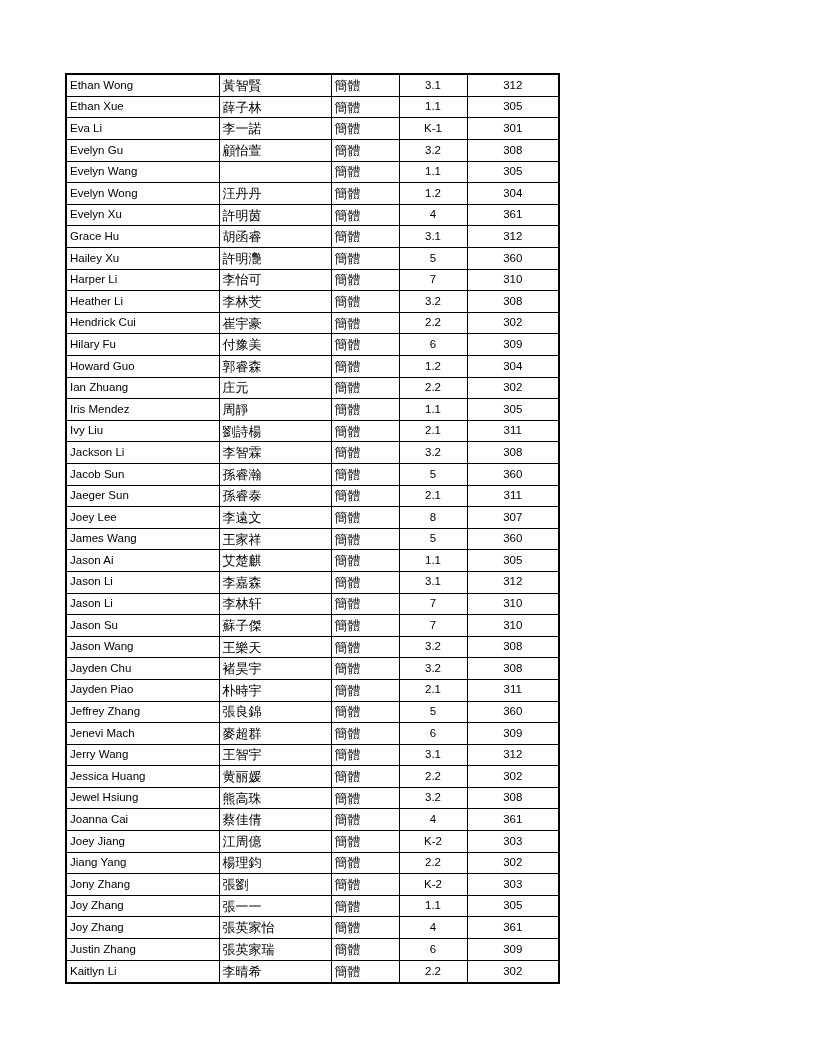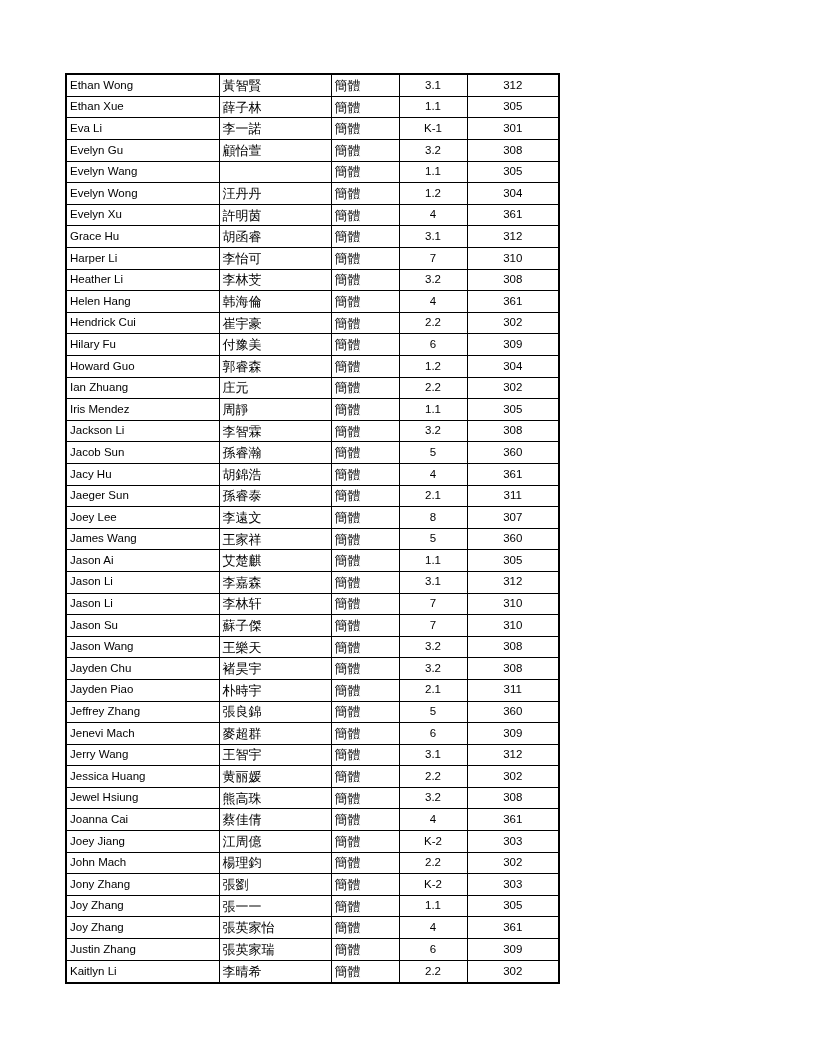--- a/index.html
+++ b/index.html
@@ -109,217 +109,217 @@
           <td class="center">361</td>
         </tr>
         <tr>
           <td class="">Grace Hu</td>
           <td class="cjk">胡函睿</td>
           <td class="cjk">簡體</td>
           <td class="center">3.1</td>
           <td class="center">312</td>
         </tr>
         <tr>
+          <td class="">Hailey Xu</td>
+          <td class="cjk">許明灧</td>
+          <td class="cjk">簡體</td>
+          <td class="center">5</td>
+          <td class="center">360</td>
+        </tr>
+        <tr>
           <td class="">Harper Li</td>
           <td class="cjk">李怡可</td>
           <td class="cjk">簡體</td>
           <td class="center">7</td>
           <td class="center">310</td>
         </tr>
         <tr>
           <td class="">Heather Li</td>
           <td class="cjk">李林芠</td>
           <td class="cjk">簡體</td>
           <td class="center">3.2</td>
           <td class="center">308</td>
         </tr>
         <tr>
-          <td class="">Helen Hang</td>
-          <td class="cjk">韩海倫</td>
+          <td class="">Hendrick Cui</td>
+          <td class="cjk">崔宇豪</td>
+          <td class="cjk">簡體</td>
+          <td class="center">2.2</td>
+          <td class="center">302</td>
+        </tr>
+        <tr>
+          <td class="">Hilary Fu</td>
+          <td class="cjk">付豫美</td>
+          <td class="cjk">簡體</td>
+          <td class="center">6</td>
+          <td class="center">309</td>
+        </tr>
+        <tr>
+          <td class="">Howard Guo</td>
+          <td class="cjk">郭睿森</td>
+          <td class="cjk">簡體</td>
+          <td class="center">1.2</td>
+          <td class="center">304</td>
+        </tr>
+        <tr>
+          <td class="">Ian Zhuang</td>
+          <td class="cjk">庄元</td>
+          <td class="cjk">簡體</td>
+          <td class="center">2.2</td>
+          <td class="center">302</td>
+        </tr>
+        <tr>
+          <td class="">Iris Mendez</td>
+          <td class="cjk">周靜</td>
+          <td class="cjk">簡體</td>
+          <td class="center">1.1</td>
+          <td class="center">305</td>
+        </tr>
+        <tr>
+          <td class="">Ivy Liu</td>
+          <td class="cjk">劉詩楊</td>
+          <td class="cjk">簡體</td>
+          <td class="center">2.1</td>
+          <td class="center">311</td>
+        </tr>
+        <tr>
+          <td class="">Jackson Li</td>
+          <td class="cjk">李智霖</td>
+          <td class="cjk">簡體</td>
+          <td class="center">3.2</td>
+          <td class="center">308</td>
+        </tr>
+        <tr>
+          <td class="">Jacob Sun</td>
+          <td class="cjk">孫睿瀚</td>
+          <td class="cjk">簡體</td>
+          <td class="center">5</td>
+          <td class="center">360</td>
+        </tr>
+        <tr>
+          <td class="">Jaeger Sun</td>
+          <td class="cjk">孫睿泰</td>
+          <td class="cjk">簡體</td>
+          <td class="center">2.1</td>
+          <td class="center">311</td>
+        </tr>
+        <tr>
+          <td class="">Joey Lee</td>
+          <td class="cjk">李遠文</td>
+          <td class="cjk">簡體</td>
+          <td class="center">8</td>
+          <td class="center">307</td>
+        </tr>
+        <tr>
+          <td class="">James Wang</td>
+          <td class="cjk">王家祥</td>
+          <td class="cjk">簡體</td>
+          <td class="center">5</td>
+          <td class="center">360</td>
+        </tr>
+        <tr>
+          <td class="">Jason Ai</td>
+          <td class="cjk">艾楚麒</td>
+          <td class="cjk">簡體</td>
+          <td class="center">1.1</td>
+          <td class="center">305</td>
+        </tr>
+        <tr>
+          <td class="">Jason Li</td>
+          <td class="cjk">李嘉森</td>
+          <td class="cjk">簡體</td>
+          <td class="center">3.1</td>
+          <td class="center">312</td>
+        </tr>
+        <tr>
+          <td class="">Jason Li</td>
+          <td class="cjk">李林轩</td>
+          <td class="cjk">簡體</td>
+          <td class="center">7</td>
+          <td class="center">310</td>
+        </tr>
+        <tr>
+          <td class="">Jason Su</td>
+          <td class="cjk">蘇子傑</td>
+          <td class="cjk">簡體</td>
+          <td class="center">7</td>
+          <td class="center">310</td>
+        </tr>
+        <tr>
+          <td class="">Jason Wang</td>
+          <td class="cjk">王樂天</td>
+          <td class="cjk">簡體</td>
+          <td class="center">3.2</td>
+          <td class="center">308</td>
+        </tr>
+        <tr>
+          <td class="">Jayden Chu</td>
+          <td class="cjk">褚昊宇</td>
+          <td class="cjk">簡體</td>
+          <td class="center">3.2</td>
+          <td class="center">308</td>
+        </tr>
+        <tr>
+          <td class="">Jayden Piao</td>
+          <td class="cjk">朴時宇</td>
+          <td class="cjk">簡體</td>
+          <td class="center">2.1</td>
+          <td class="center">311</td>
+        </tr>
+        <tr>
+          <td class="">Jeffrey Zhang</td>
+          <td class="cjk">張良錦</td>
+          <td class="cjk">簡體</td>
+          <td class="center">5</td>
+          <td class="center">360</td>
+        </tr>
+        <tr>
+          <td class="">Jenevi Mach</td>
+          <td class="cjk">麥超群</td>
+          <td class="cjk">簡體</td>
+          <td class="center">6</td>
+          <td class="center">309</td>
+        </tr>
+        <tr>
+          <td class="">Jerry Wang</td>
+          <td class="cjk">王智宇</td>
+          <td class="cjk">簡體</td>
+          <td class="center">3.1</td>
+          <td class="center">312</td>
+        </tr>
+        <tr>
+          <td class="">Jessica Huang</td>
+          <td class="cjk">黄丽媛</td>
+          <td class="cjk">簡體</td>
+          <td class="center">2.2</td>
+          <td class="center">302</td>
+        </tr>
+        <tr>
+          <td class="">Jewel Hsiung</td>
+          <td class="cjk">熊高珠</td>
+          <td class="cjk">簡體</td>
+          <td class="center">3.2</td>
+          <td class="center">308</td>
+        </tr>
+        <tr>
+          <td class="">Joanna Cai</td>
+          <td class="cjk">蔡佳倩</td>
           <td class="cjk">簡體</td>
           <td class="center">4</td>
           <td class="center">361</td>
         </tr>
         <tr>
-          <td class="">Hendrick Cui</td>
-          <td class="cjk">崔宇豪</td>
-          <td class="cjk">簡體</td>
-          <td class="center">2.2</td>
-          <td class="center">302</td>
-        </tr>
-        <tr>
-          <td class="">Hilary Fu</td>
-          <td class="cjk">付豫美</td>
-          <td class="cjk">簡體</td>
-          <td class="center">6</td>
-          <td class="center">309</td>
-        </tr>
-        <tr>
-          <td class="">Howard Guo</td>
-          <td class="cjk">郭睿森</td>
-          <td class="cjk">簡體</td>
-          <td class="center">1.2</td>
-          <td class="center">304</td>
-        </tr>
-        <tr>
-          <td class="">Ian Zhuang</td>
-          <td class="cjk">庄元</td>
-          <td class="cjk">簡體</td>
-          <td class="center">2.2</td>
-          <td class="center">302</td>
-        </tr>
-        <tr>
-          <td class="">Iris Mendez</td>
-          <td class="cjk">周靜</td>
-          <td class="cjk">簡體</td>
-          <td class="center">1.1</td>
-          <td class="center">305</td>
-        </tr>
-        <tr>
-          <td class="">Jackson Li</td>
-          <td class="cjk">李智霖</td>
-          <td class="cjk">簡體</td>
-          <td class="center">3.2</td>
-          <td class="center">308</td>
-        </tr>
-        <tr>
-          <td class="">Jacob Sun</td>
-          <td class="cjk">孫睿瀚</td>
-          <td class="cjk">簡體</td>
-          <td class="center">5</td>
-          <td class="center">360</td>
-        </tr>
-        <tr>
-          <td class="">Jacy Hu</td>
-          <td class="cjk">胡錦浩</td>
-          <td class="cjk">簡體</td>
-          <td class="center">4</td>
-          <td class="center">361</td>
-        </tr>
-        <tr>
-          <td class="">Jaeger Sun</td>
-          <td class="cjk">孫睿泰</td>
-          <td class="cjk">簡體</td>
-          <td class="center">2.1</td>
-          <td class="center">311</td>
-        </tr>
-        <tr>
-          <td class="">Joey Lee</td>
-          <td class="cjk">李遠文</td>
-          <td class="cjk">簡體</td>
-          <td class="center">8</td>
-          <td class="center">307</td>
-        </tr>
-        <tr>
-          <td class="">James Wang</td>
-          <td class="cjk">王家祥</td>
-          <td class="cjk">簡體</td>
-          <td class="center">5</td>
-          <td class="center">360</td>
-        </tr>
-        <tr>
-          <td class="">Jason Ai</td>
-          <td class="cjk">艾楚麒</td>
-          <td class="cjk">簡體</td>
-          <td class="center">1.1</td>
-          <td class="center">305</td>
-        </tr>
-        <tr>
-          <td class="">Jason Li</td>
-          <td class="cjk">李嘉森</td>
-          <td class="cjk">簡體</td>
-          <td class="center">3.1</td>
-          <td class="center">312</td>
-        </tr>
-        <tr>
-          <td class="">Jason Li</td>
-          <td class="cjk">李林轩</td>
-          <td class="cjk">簡體</td>
-          <td class="center">7</td>
-          <td class="center">310</td>
-        </tr>
-        <tr>
-          <td class="">Jason Su</td>
-          <td class="cjk">蘇子傑</td>
-          <td class="cjk">簡體</td>
-          <td class="center">7</td>
-          <td class="center">310</td>
-        </tr>
-        <tr>
-          <td class="">Jason Wang</td>
-          <td class="cjk">王樂天</td>
-          <td class="cjk">簡體</td>
-          <td class="center">3.2</td>
-          <td class="center">308</td>
-        </tr>
-        <tr>
-          <td class="">Jayden Chu</td>
-          <td class="cjk">褚昊宇</td>
-          <td class="cjk">簡體</td>
-          <td class="center">3.2</td>
-          <td class="center">308</td>
-        </tr>
-        <tr>
-          <td class="">Jayden Piao</td>
-          <td class="cjk">朴時宇</td>
-          <td class="cjk">簡體</td>
-          <td class="center">2.1</td>
-          <td class="center">311</td>
-        </tr>
-        <tr>
-          <td class="">Jeffrey Zhang</td>
-          <td class="cjk">張良錦</td>
-          <td class="cjk">簡體</td>
-          <td class="center">5</td>
-          <td class="center">360</td>
-        </tr>
-        <tr>
-          <td class="">Jenevi Mach</td>
-          <td class="cjk">麥超群</td>
-          <td class="cjk">簡體</td>
-          <td class="center">6</td>
-          <td class="center">309</td>
-        </tr>
-        <tr>
-          <td class="">Jerry Wang</td>
-          <td class="cjk">王智宇</td>
-          <td class="cjk">簡體</td>
-          <td class="center">3.1</td>
-          <td class="center">312</td>
-        </tr>
-        <tr>
-          <td class="">Jessica Huang</td>
-          <td class="cjk">黄丽媛</td>
-          <td class="cjk">簡體</td>
-          <td class="center">2.2</td>
-          <td class="center">302</td>
-        </tr>
-        <tr>
-          <td class="">Jewel Hsiung</td>
-          <td class="cjk">熊高珠</td>
-          <td class="cjk">簡體</td>
-          <td class="center">3.2</td>
-          <td class="center">308</td>
-        </tr>
-        <tr>
-          <td class="">Joanna Cai</td>
-          <td class="cjk">蔡佳倩</td>
-          <td class="cjk">簡體</td>
-          <td class="center">4</td>
-          <td class="center">361</td>
-        </tr>
-        <tr>
           <td class="">Joey Jiang</td>
           <td class="cjk">江周億</td>
           <td class="cjk">簡體</td>
           <td class="center">K-2</td>
           <td class="center">303</td>
         </tr>
         <tr>
-          <td class="">John Mach</td>
+          <td class="">Jiang Yang</td>
           <td class="cjk">楊理鈞</td>
           <td class="cjk">簡體</td>
           <td class="center">2.2</td>
           <td class="center">302</td>
         </tr>
         <tr>
           <td class="">Jony Zhang</td>
           <td class="cjk">張劉</td>
           <td class="cjk">簡體</td>
           <td class="center">K-2</td>

